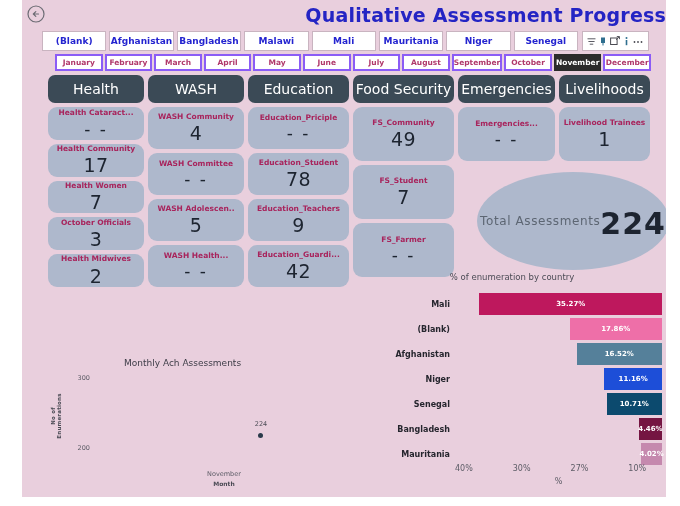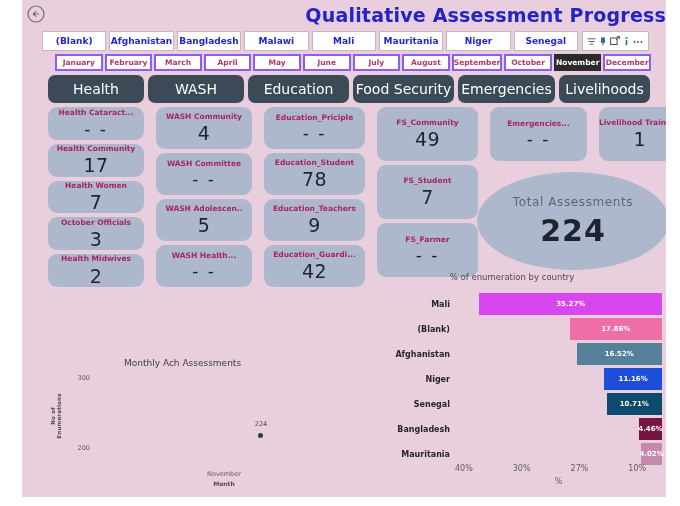--- a/index.html
+++ b/index.html
@@ -71,21 +71,21 @@
   .sh-health{flex:0 0 96px;}
   .sh-wash{flex:0 0 96px;}
   .sh-education{flex:0 0 101px;}
   .sh-fs{flex:0 0 101px;}
   .sh-emerg{flex:0 0 97px;}
   .sh-live{flex:1;}
 
   
   #kpi-grid{
     position:absolute;left:26px;top:107px;width:602px;height:180px;
-    display:flex;gap:12px;
+    display:flex;gap:4px;
   }
   .kpi-col{display:flex;flex-direction:column;gap:4px;}
   .c-health{flex:0 0 96px;}
   .c-wash{flex:0 0 96px;}
   .c-education{flex:0 0 101px;}
   .c-fs{flex:0 0 101px;}
   .c-emerg{flex:0 0 97px;}
   .c-live{flex:1;}
   .kpi-card{
     height:54px;background:#aeb8cc;border-radius:9px;
@@ -99,21 +99,21 @@
   .kpi-value{
     font-size:19px;font-weight:normal;color:#1d2430;line-height:1;
     letter-spacing:.5px;
   }
   .kpi-value.blank{font-size:17px;letter-spacing:2px;}
 
   
   #total-assessments{
     position:absolute;left:455px;top:172px;width:192px;height:98px;
     background:#aeb8cc;border-radius:96px/49px;
-    display:flex;flex-direction:column;align-items:center;justify-content:center;
+    display:flex;flex-direction:row;align-items:center;justify-content:center;
   }
   #total-assessments .ta-label{
     font-size:12px;color:#5d6673;font-weight:normal;letter-spacing:.6px;
   }
   #total-assessments .ta-value{
     font-size:30px;font-weight:bold;color:#1d2430;margin-top:4px;letter-spacing:1px;
   }
 
   
   #bar-chart{
@@ -421,21 +421,21 @@
     <div class="ta-value">224</div>
   </div>
 
   <div id="bar-chart">
     <div id="bar-title">% of enumeration by country</div>
     <div id="bar-plot">
 
       <div class="bar-row">
         <div class="bar-cat">Mali</div>
         <div class="bar-track">
-          <div class="bar-fill" style="width: 88.175%; background: #d946ef;">
+          <div class="bar-fill" style="width: 88.175%; background: #be185d;">
               <span>35.27%</span>
             </div>
         </div>
       </div>
 
       <div class="bar-row">
         <div class="bar-cat">(Blank)</div>
         <div class="bar-track">
           <div class="bar-fill" style="width: 44.65%; background: rgb(238, 111, 168);">
               <span>17.86%</span>

